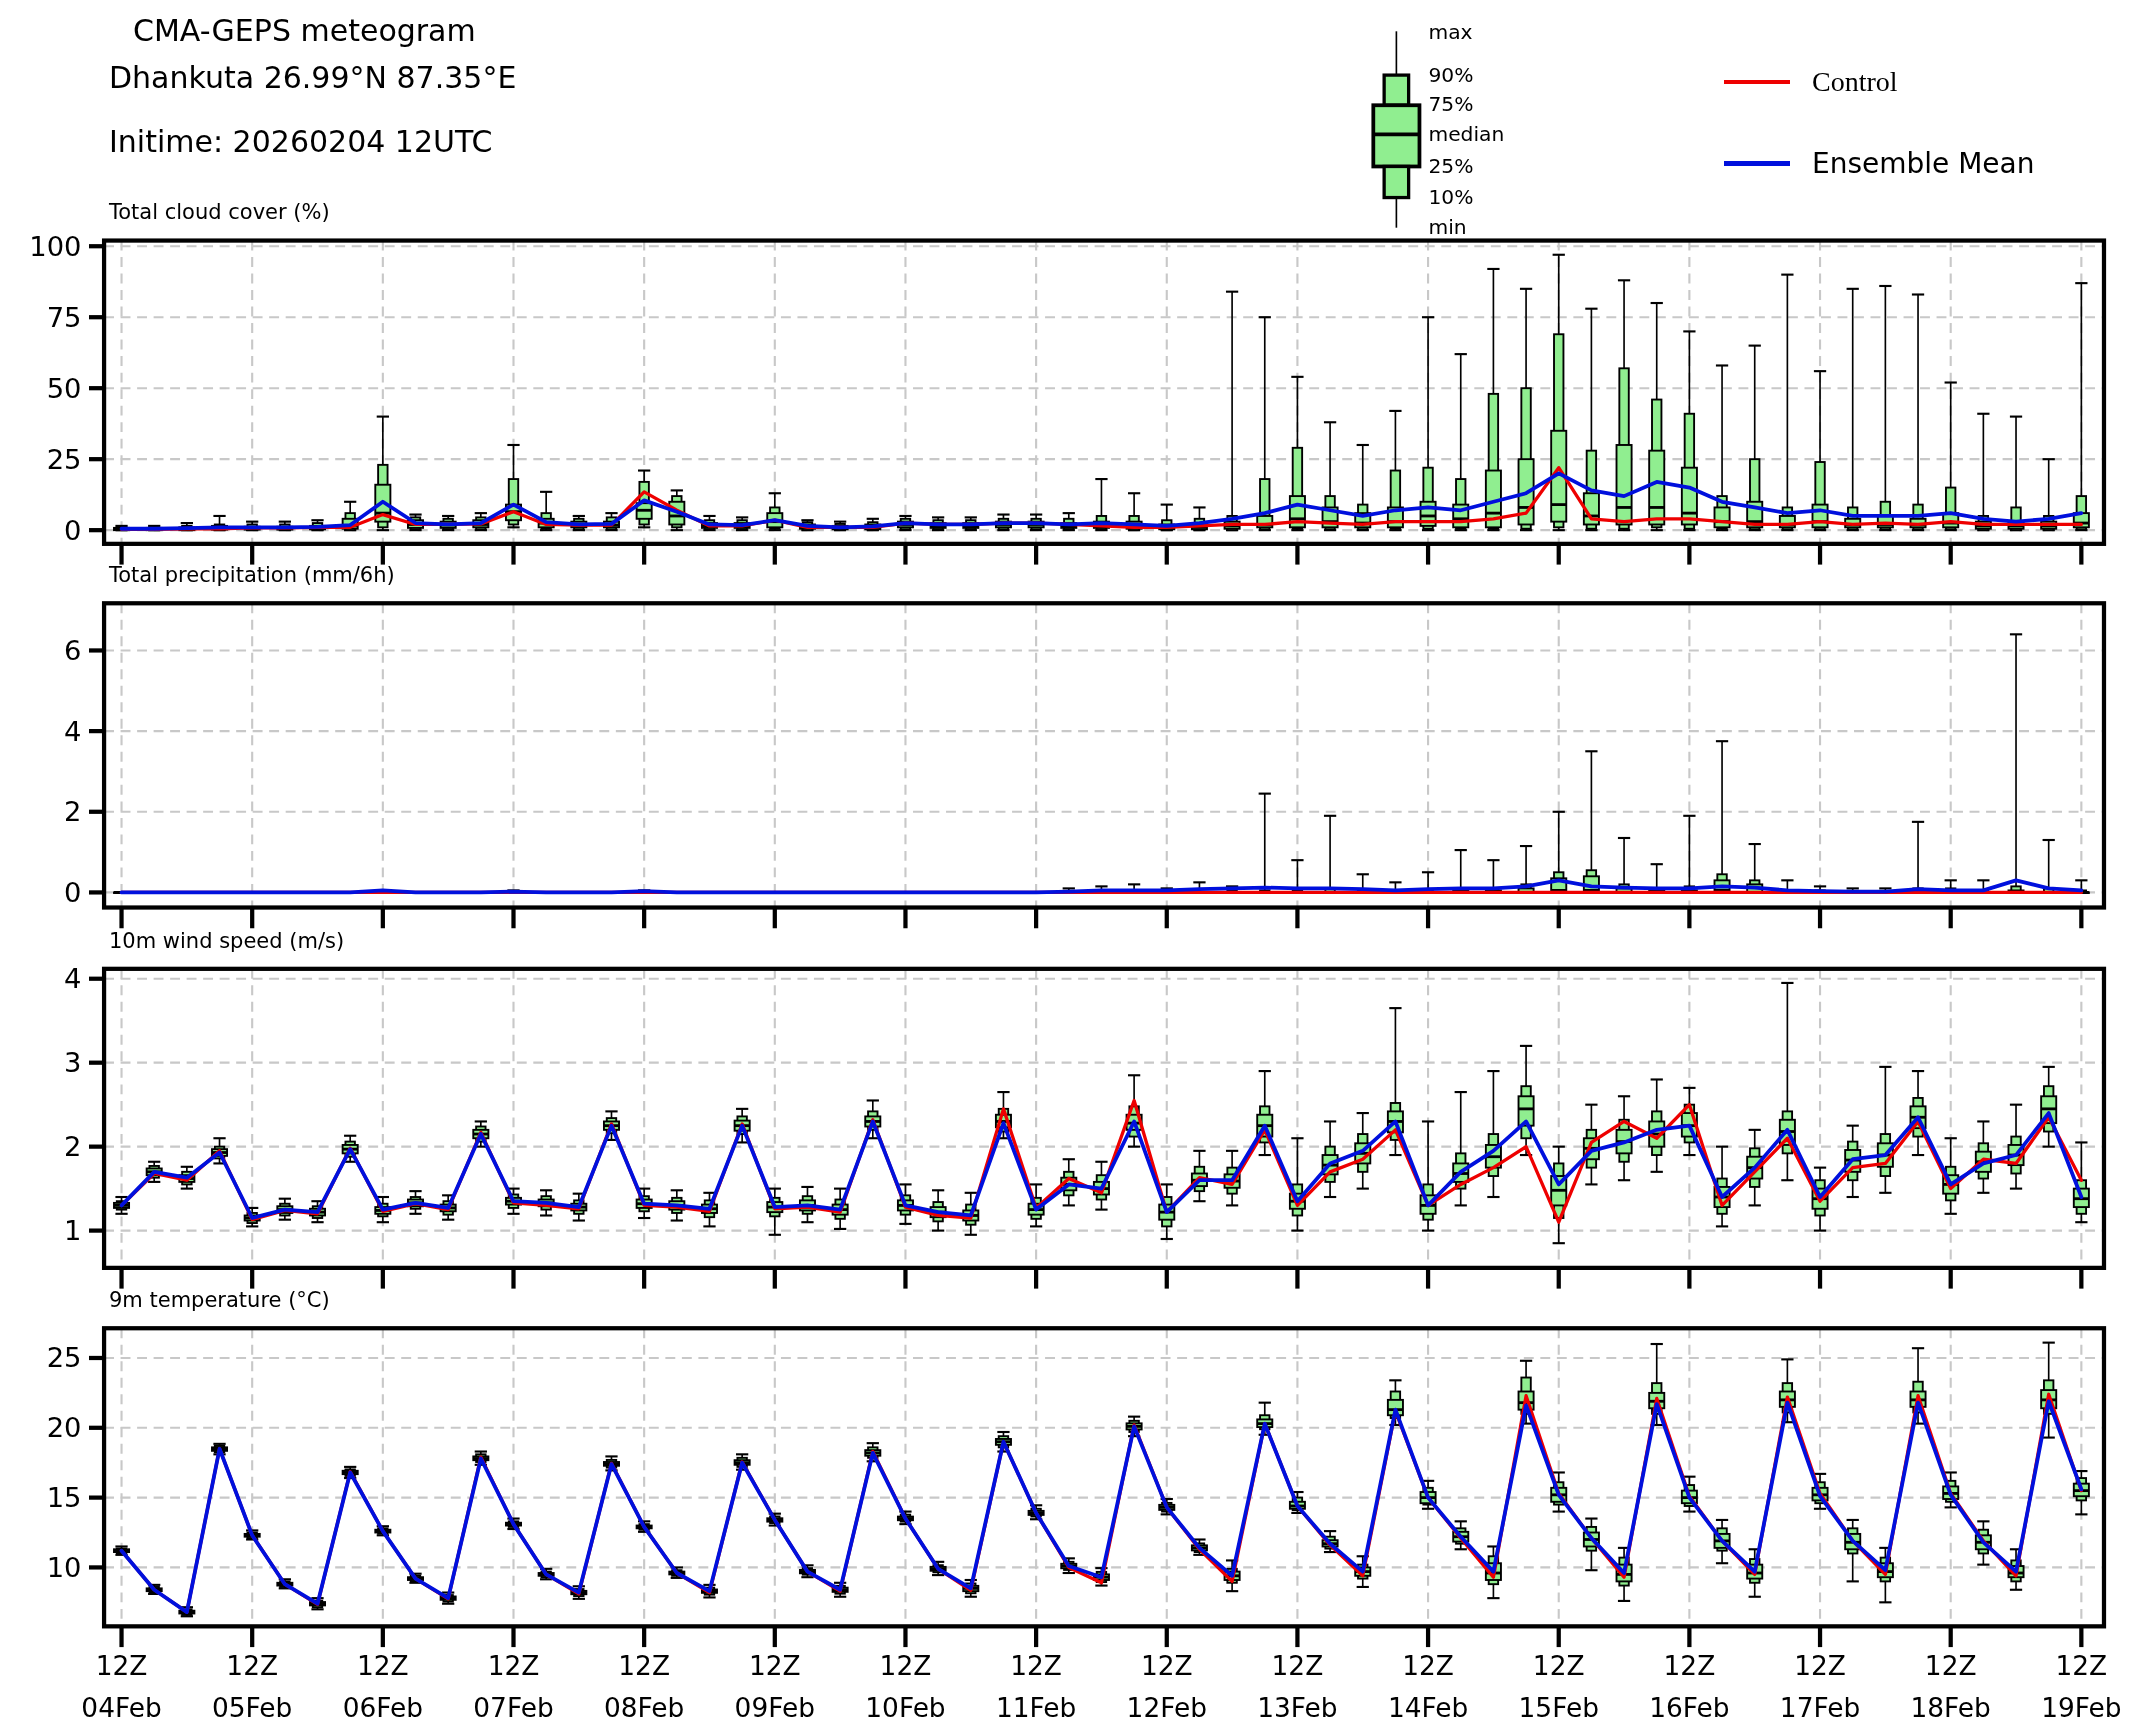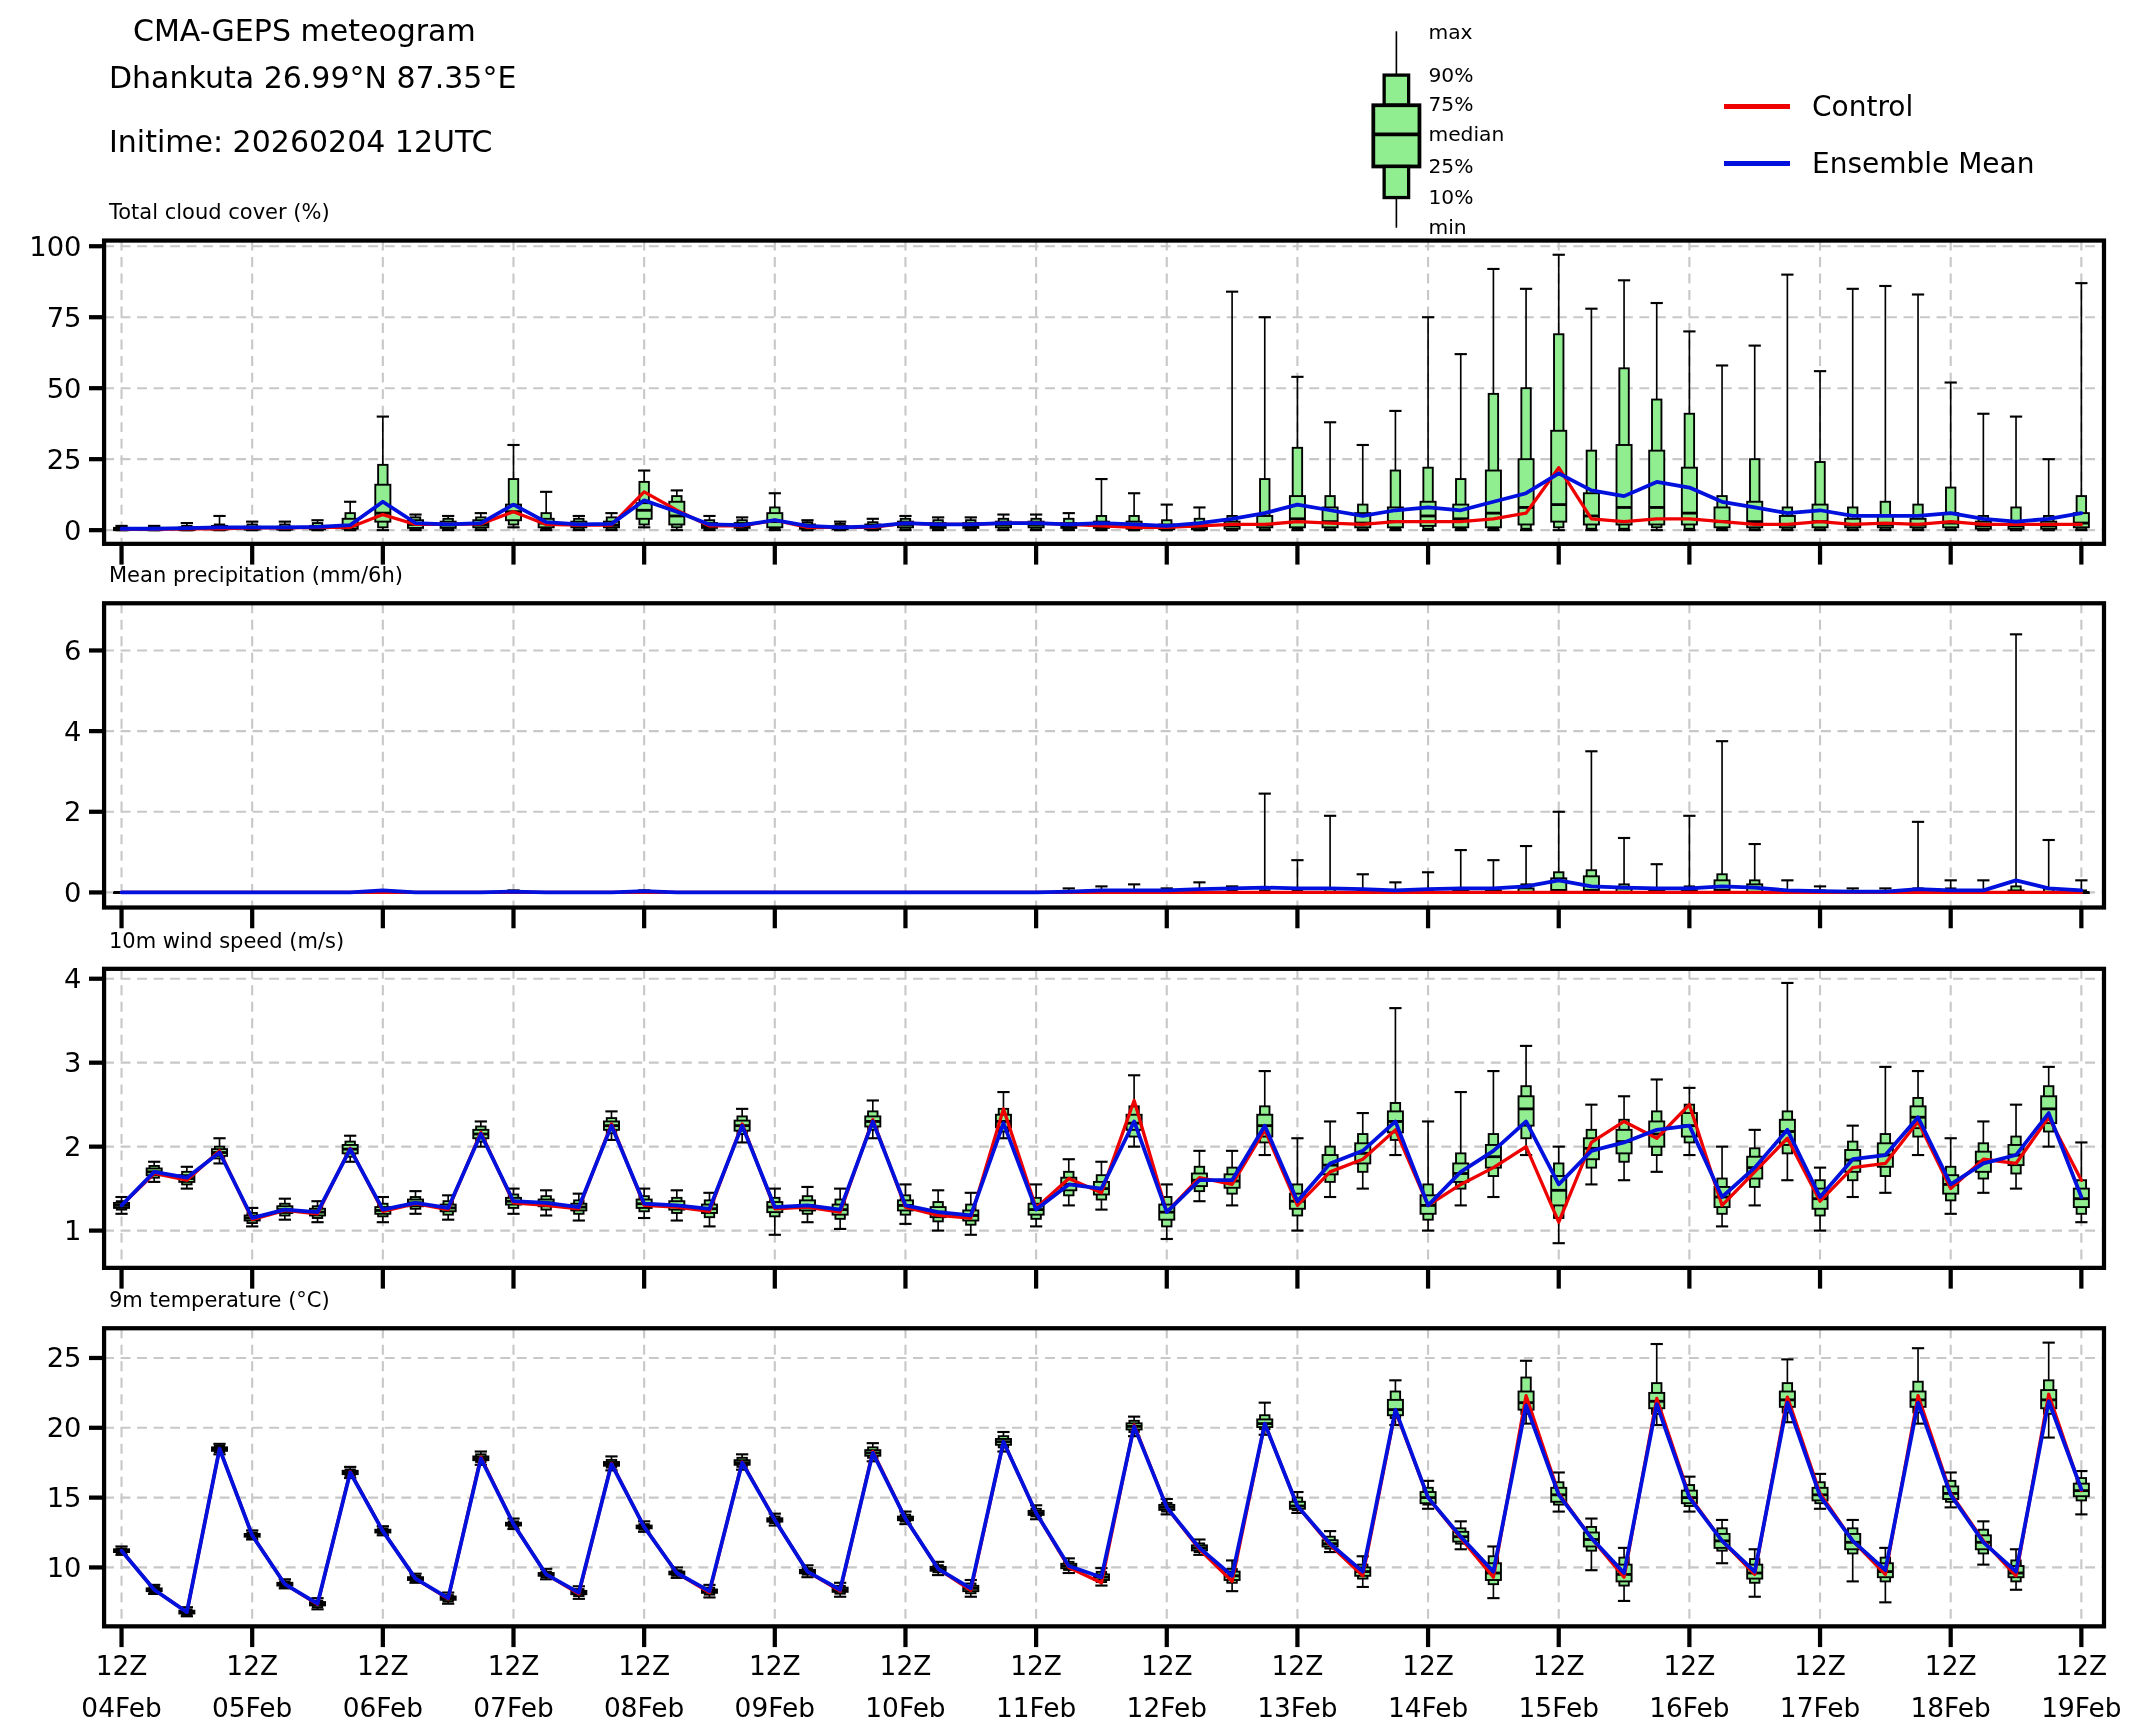--- a/index.html
+++ b/index.html
@@ -12,21 +12,21 @@
   #hdr-title{top:14px;margin-left:24px;}
   #hdr-loc{top:61px;}
   #hdr-init{top:125px;}
   .panel-title{position:absolute;left:109px;font-size:21px;white-space:nowrap;}
   #pt-0{top:200px;}
   #pt-1{top:563px;}
   #pt-2{top:929px;}
   #pt-3{top:1288px;}
   #boxlegend{position:absolute;left:1354px;top:10.4px;}
   .linelegend{position:absolute;left:1724px;display:flex;align-items:center;}
-  #ll-control{top:90px;}
+  #ll-control{top:66px;font-family:Liberation Serif, serif;}
   #ll-mean{top:147px;}
   .swatch{width:66px;height:4.2px;margin-right:22px;flex:0 0 auto;}
   .linelegend span{font-size:28px;white-space:nowrap;}
   #chart{position:absolute;left:0;top:0;}
   .grid{stroke:#c8c8c8;stroke-width:4.5;stroke-dasharray:21 14;fill:none;}
   .wh{stroke:#000;stroke-width:3.5;}
   .cap{stroke:#000;stroke-width:4.5;}
   .boxn,.boxw{stroke:#000;stroke-width:4;}
   .med{stroke:#000;stroke-width:6;}
   .lctrl{fill:none;stroke-width:7;stroke-linejoin:round;stroke-linecap:round;}
@@ -64,21 +64,21 @@
 <div class="linelegend" id="ll-control">
   <div class="swatch" id="sw-control" style="background: rgb(238, 0, 0);"></div>
   <span>Control</span>
 </div>
 <div class="linelegend" id="ll-mean">
   <div class="swatch" id="sw-mean" style="background: rgb(0, 16, 221);"></div>
   <span>Ensemble Mean</span>
 </div>
 
 <div class="panel-title" id="pt-0">Total cloud cover (%)</div>
-<div class="panel-title" id="pt-1">Mean precipitation (mm/6h)</div>
+<div class="panel-title" id="pt-1">Total precipitation (mm/6h)</div>
 <div class="panel-title" id="pt-2">10m wind speed (m/s)</div>
 <div class="panel-title" id="pt-3">9m temperature (°C)</div>
 
 <svg id="chart" width="2151" height="1732" viewBox="0 0 4559 3672">
     <g>
       <line class="grid" x1="257" y1="510" x2="257" y2="1153"></line>
       <line class="grid" x1="534" y1="510" x2="534" y2="1153"></line>
       <line class="grid" x1="811" y1="510" x2="811" y2="1153"></line>
       <line class="grid" x1="1088" y1="510" x2="1088" y2="1153"></line>
       <line class="grid" x1="1365" y1="510" x2="1365" y2="1153"></line>

